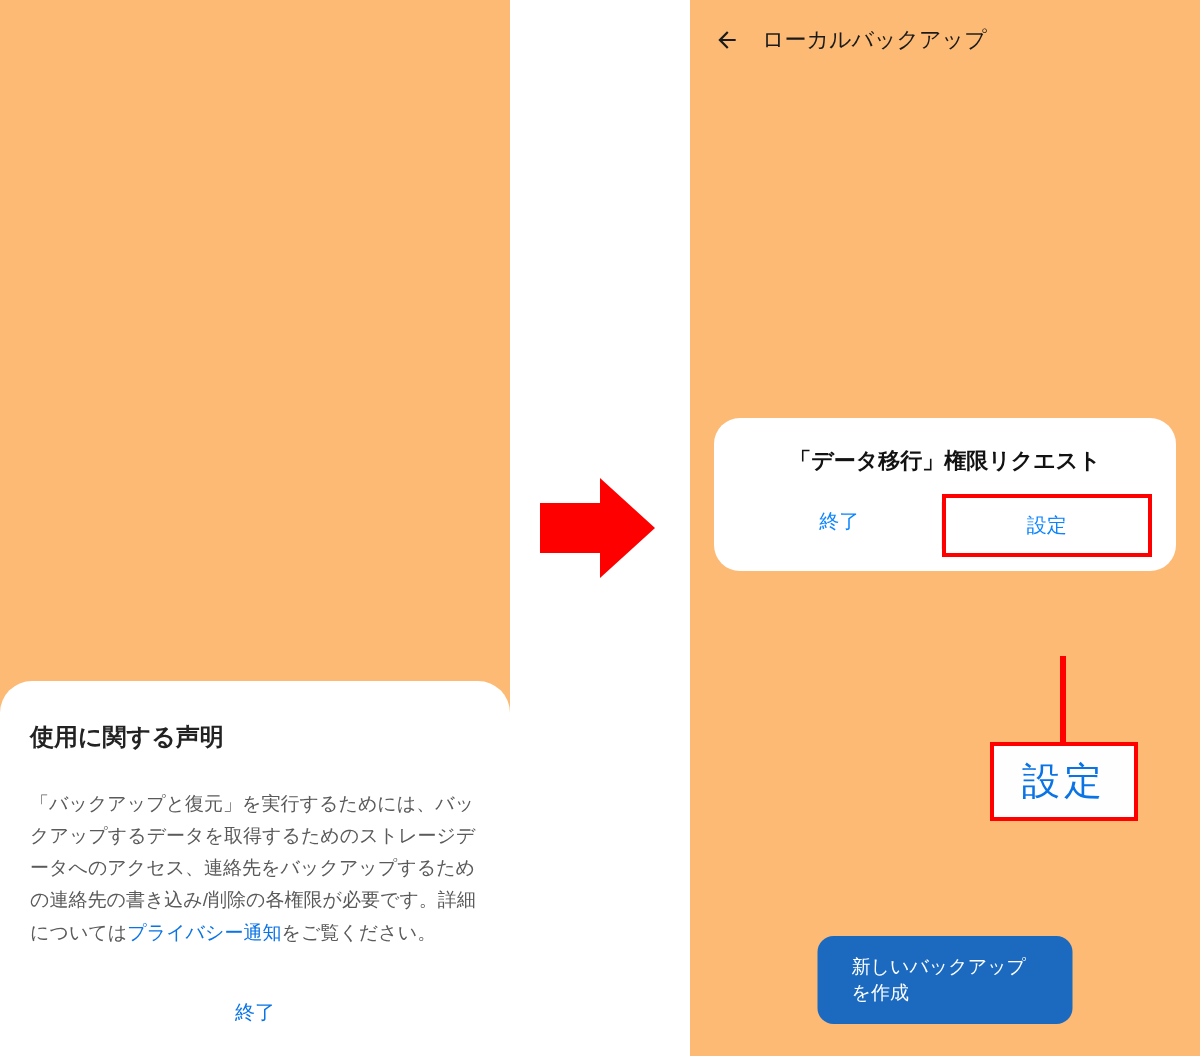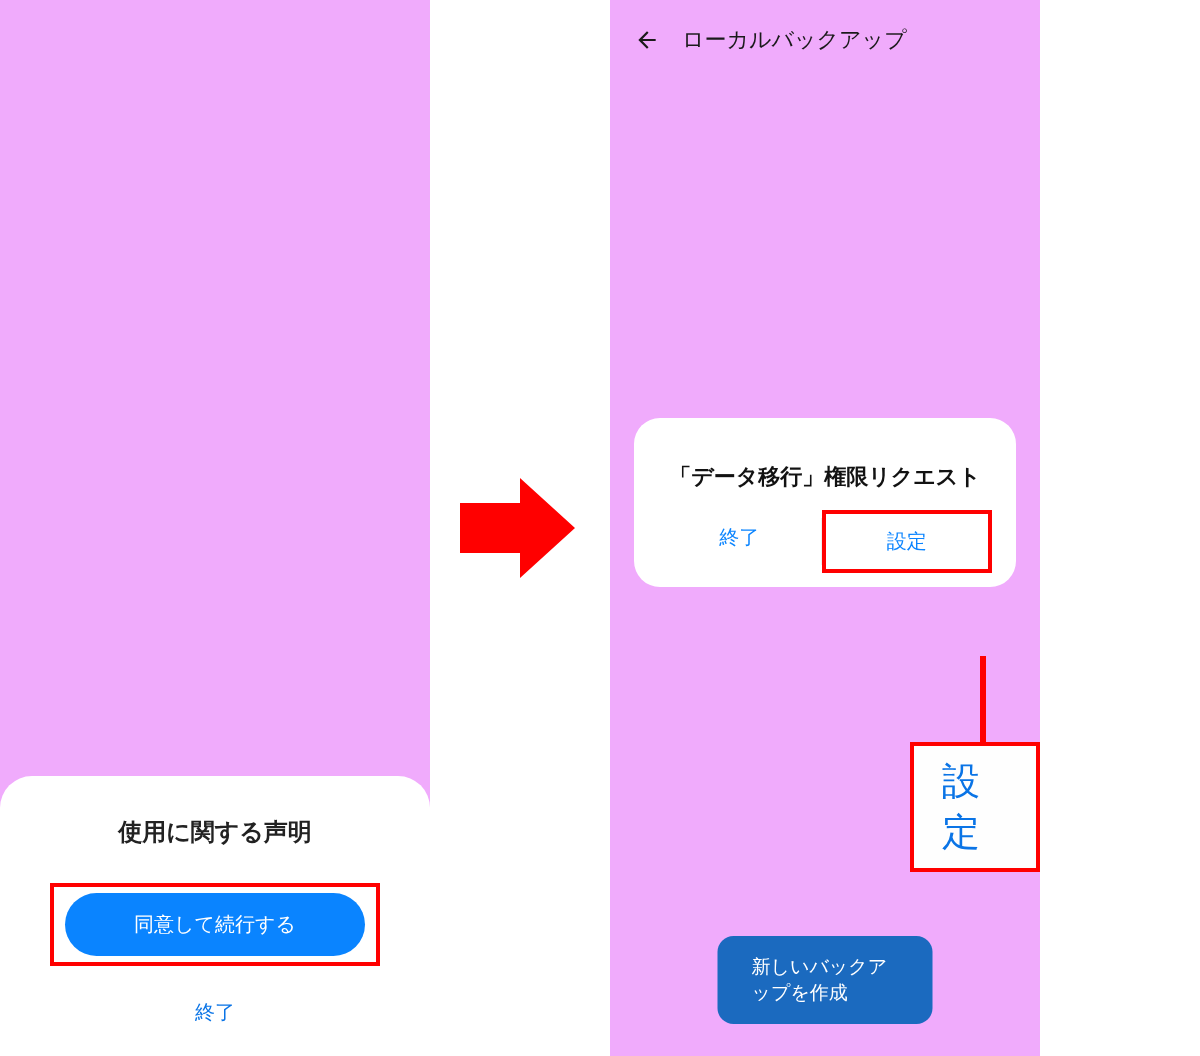--- a/index.html
+++ b/index.html
@@ -7,23 +7,23 @@
       padding: 0;
       font-family: -apple-system, "Hiragino Sans", "Hiragino Kaku Gothic ProN", Meiryo, sans-serif;
       background: #fff;
       display: flex;
       width: 1200px;
       height: 1056px;
       position: relative;
       overflow: hidden;
     }
     .screen {
-      width: 430px;
+      width: 510px;
       height: 1056px;
-      background: #f0abfc;
+      background: #fdba74;
       position: relative;
       overflow: hidden;
     }
     .screen-left { margin-right: 0; }
     .screen-right { margin-left: 0; }
     .gap {
       width: 180px;
       height: 1056px;
       background: #fff;
       position: relative;
@@ -40,21 +40,20 @@
       right: 0;
       background: #fff;
       border-top-left-radius: 32px;
       border-top-right-radius: 32px;
       padding: 40px 30px 20px 30px;
     }
     .sheet-title {
       font-size: 24px;
       font-weight: 600;
       color: #222;
-      text-align: center;
       margin-bottom: 35px;
     }
     .sheet-body {
       font-size: 19px;
       line-height: 1.7;
       color: #5a5a5a;
       margin-bottom: 35px;
     }
     .link {
       color: #0A74E6;
@@ -101,21 +100,21 @@
     .header-title { font-size: 22px; color: #1a1a1a; }
 
     
     .dialog {
       position: absolute;
       top: 418px;
       left: 24px;
       right: 24px;
       background: #fff;
       border-radius: 26px;
-      padding: 44px 24px 14px 24px;
+      padding: 28px 24px 14px 24px;
       box-sizing: border-box;
     }
     .dialog-title { font-size: 22px; font-weight: 600; color: #121212; text-align: center; margin-bottom: 18px; }
     .dialog-body { font-size: 18px; color: #4a4a4a; line-height: 1.6; margin-bottom: 12px; }
     .dialog-actions { display: flex; }
     .dialog-btn {
       flex: 1;
       text-align: center;
       color: #0A84FF;
       font-size: 20px;
@@ -154,22 +153,22 @@
     }
 
     svg { display: block; }
   </style>
 </head>
 <body>
 
 <div class="screen screen-left">
   <div class="bottom-sheet">
     <div class="sheet-title">使用に関する声明</div>
-    <div class="red-frame">
-      <div class="primary-btn">同意して続行する</div>
+    <div class="sheet-body">
+      <span>「バックアップと復元」を実行するためには、バックアップするデータを取得するためのストレージデータへのアクセス、連絡先をバックアップするための連絡先の書き込み/削除の各権限が必要です。詳細については</span><span class="link">プライバシー通知</span><span>をご覧ください。</span>
     </div>
     <div class="secondary-link">終了</div>
   </div>
 </div>
 
 <div class="gap">
   <svg width="120" height="110" viewBox="0 0 120 110">
     <polygon points="0,30 60,30 60,5 115,55 60,105 60,80 0,80" fill="#ff0000"></polygon>
   </svg>
 </div>

